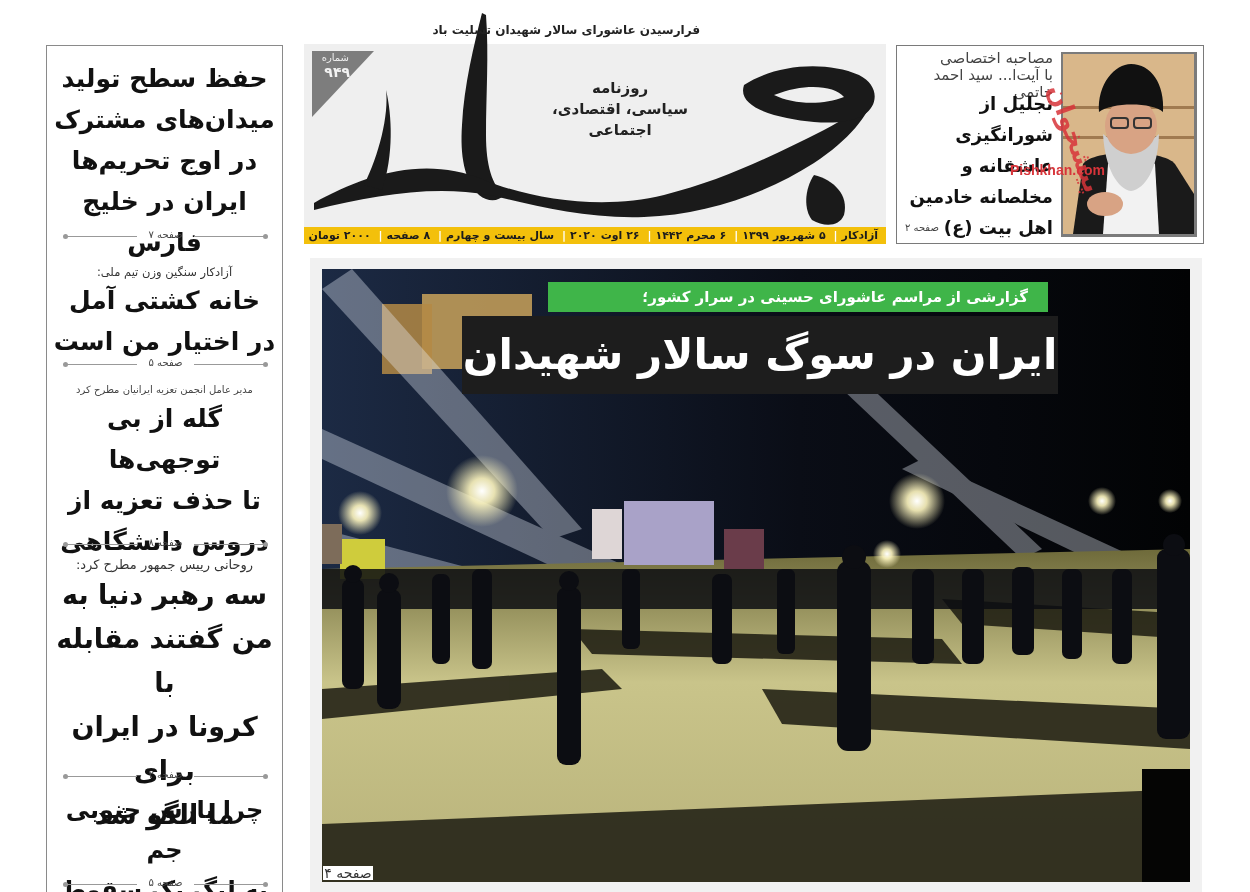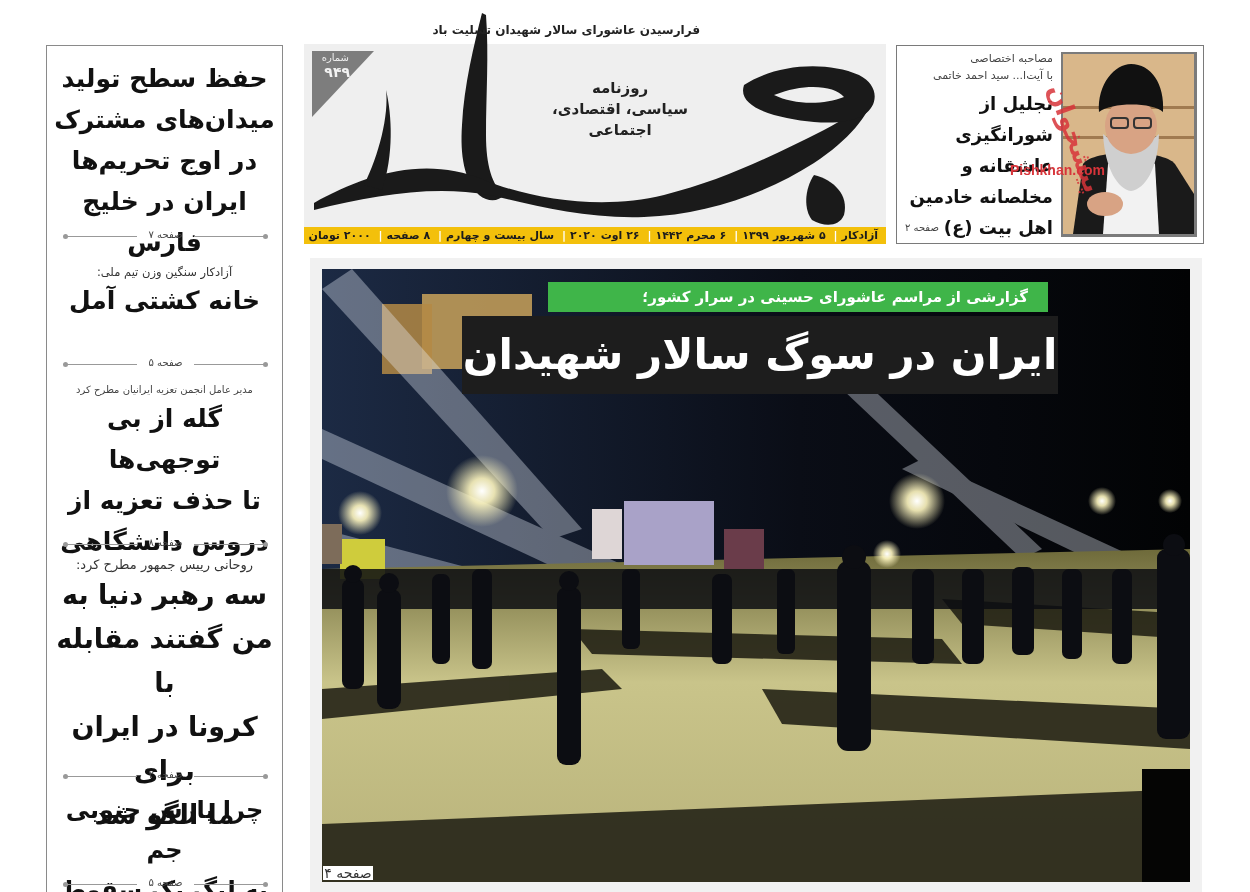--- a/index.html
+++ b/index.html
@@ -36,21 +36,21 @@
   #logo-svg { left: 304px; top: 5px; }
   #dateline {
     left: 304px; top: 227px; width: 582px; height: 17px; background: #f3c00b;
     font-size: 11px; font-weight: bold; color: #1c1c1c; direction: rtl; line-height: 17px;
     white-space: nowrap; overflow: hidden; box-sizing: border-box; padding-right: 8px;
   }
   #dateline span.sep { color: #fff; padding: 0 4px; }
 
   
   #interview-box { left: 896px; top: 45px; width: 308px; height: 199px; border: 1px solid #7a7a7a; background: #fff; box-sizing: border-box; }
-  #interview-kicker { left: 905px; top: 50px; width: 148px; text-align: right; font-size: 11px; color: #444; line-height: 17px; direction: rtl; }
+  #interview-kicker { left: 905px; top: 50px; width: 148px; text-align: right; font-size: 15px; color: #444; line-height: 17px; direction: rtl; }
   #interview-headline { left: 905px; top: 88px; width: 148px; text-align: right; font-size: 18px; font-weight: 900; line-height: 31px; color: #111; direction: rtl; letter-spacing: -0.3px; }
   #interview-page { left: 905px; top: 222px; width: 100px; text-align: left; font-size: 10px; color: #444; direction: rtl; }
   #portrait { left: 1061px; top: 52px; width: 136px; height: 185px; background: #7b7b7b; }
   #portrait-inner { left: 1063px; top: 54px; width: 131px; height: 180px; overflow: hidden; background: #d7b589; }
   #watermark { left: 1010px; top: 162px; font-size: 14px; color: #d8343a; font-family: "Liberation Sans", sans-serif; font-weight: bold; letter-spacing: 0px; }
   #watermark-fa { left: 1070px; top: 80px; font-size: 26px; color: #d8343a; transform: rotate(70deg); transform-origin: left top; font-weight: bold; opacity: .85; direction: rtl; }
 
   
   #photo-frame { left: 310px; top: 258px; width: 892px; height: 634px; background: #f1f1f1; }
   #photo { left: 322px; top: 269px; width: 868px; height: 613px; overflow: hidden; background: #05060a; }
@@ -73,20 +73,21 @@
     <span class="dot l"></span>
       <span class="line l"></span>
     <span class="lbl">صفحه ۷</span>
     <span class="line r"></span>
       <span class="dot r"></span>
   </div>
 
   <div class="story" style="top:206px;margin-top:12px;">
     <div class="kicker">آزادکار سنگین وزن تیم ملی:</div>
     <div class="headline">خانه کشتی آمل</div>
+    <div class="headline">در اختیار من است</div>
   </div>
   <div class="page-ref" style="top:311px;">
     <span class="dot l"></span>
       <span class="line l"></span>
     <span class="lbl">صفحه ۵</span>
     <span class="line r"></span>
       <span class="dot r"></span>
   </div>
 
   <div class="story" style="top:336px;">

